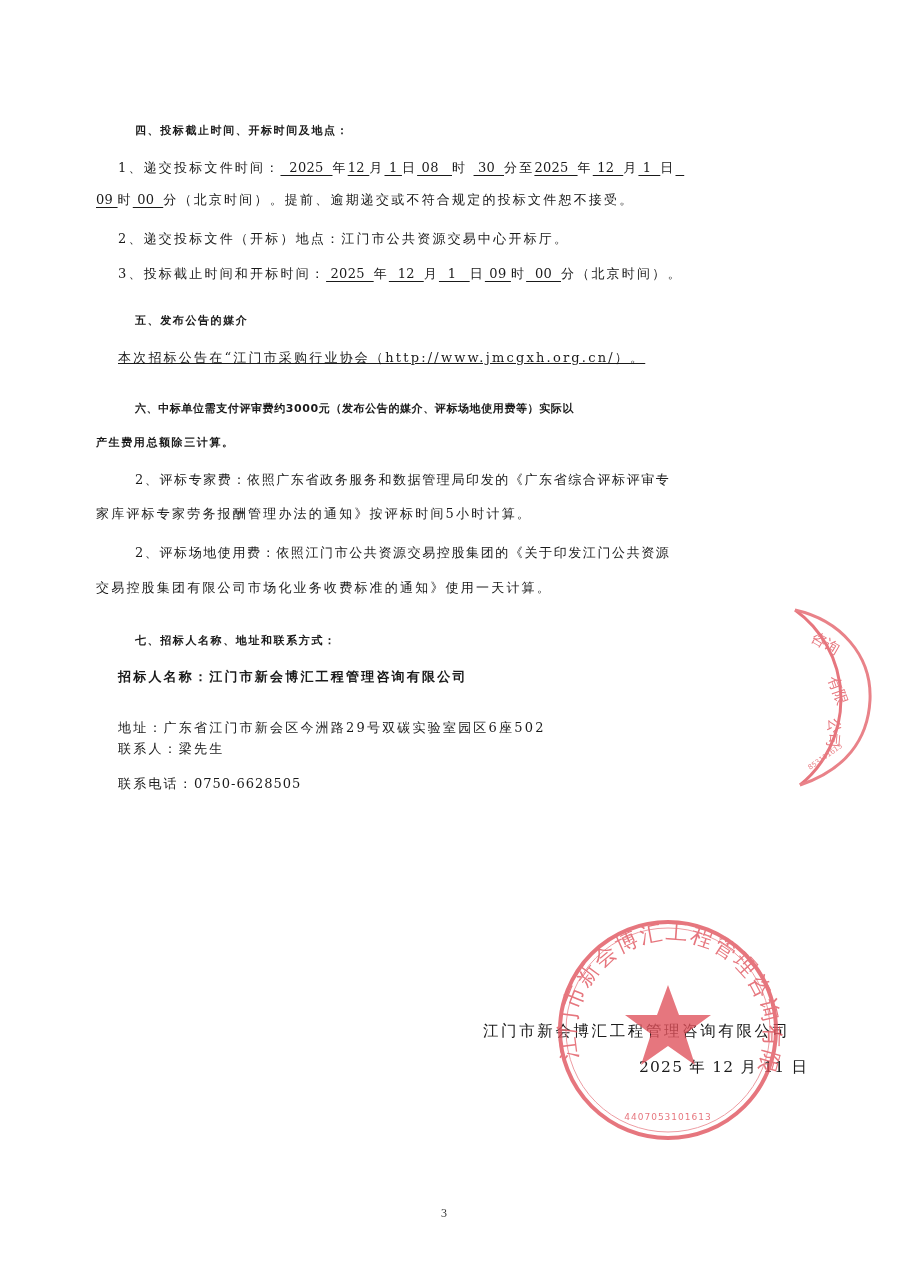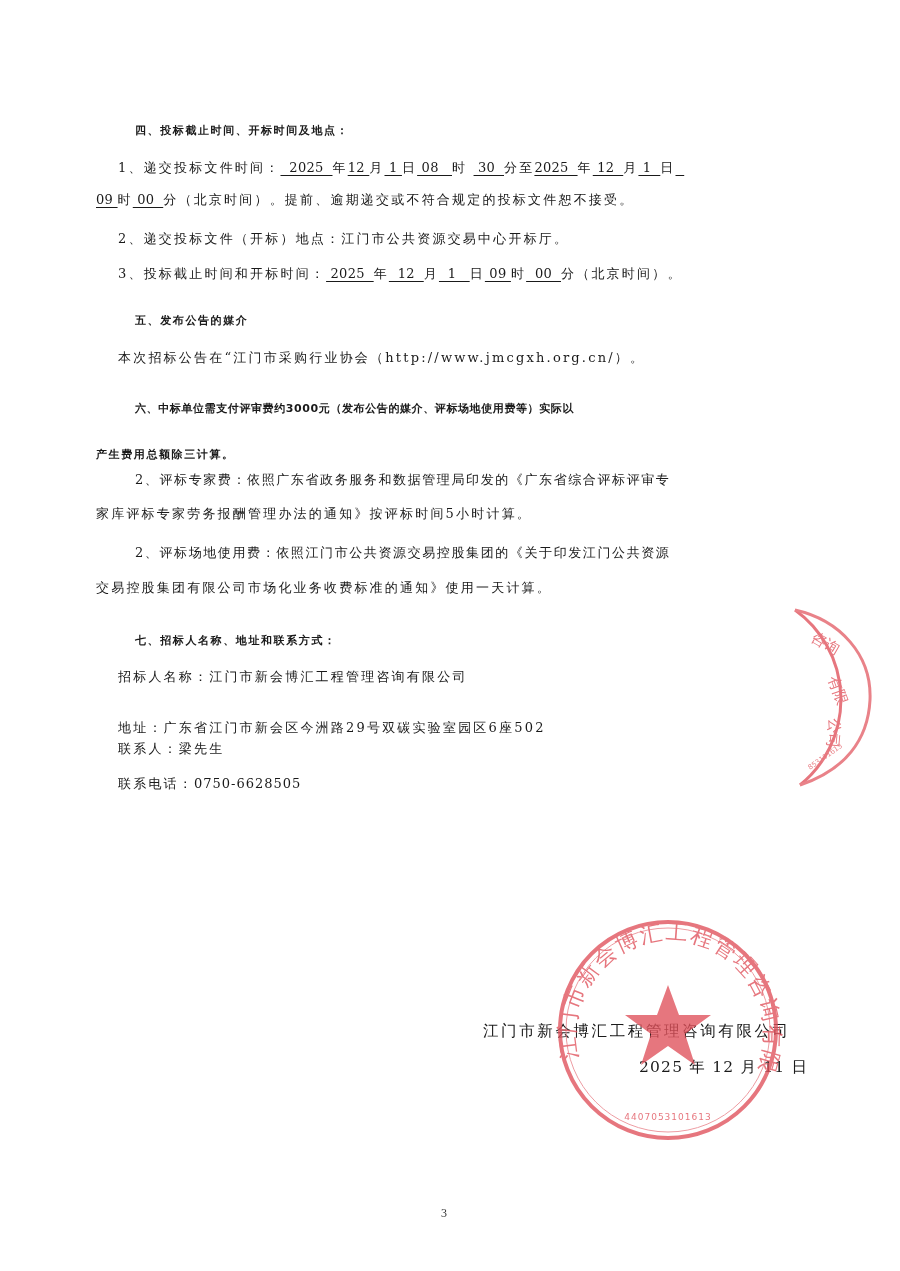--- a/index.html
+++ b/index.html
@@ -40,31 +40,31 @@
   <span class="u num" style="white-space:pre">09 </span><span>时</span><span class="u num" style="white-space:pre"> 00  </span><span>分</span><span>（北京时间）。提前、逾期递交或不符合规定的投标文件恕不接受。</span>
 </div>
 
 <div class="line" style="left:118px; top:228px;">2、递交投标文件（开标）地点：江门市公共资源交易中心开标厅。</div>
 
 <div class="line" style="left:118px; top:263px;">
   <span>3、投标截止时间和开标时间：</span><span class="u num" style="white-space:pre"> 2025  </span><span>年</span><span class="u num" style="white-space:pre">  12  </span><span>月</span><span class="u num" style="white-space:pre">  1   </span><span>日</span><span class="u num" style="white-space:pre"> 09 </span><span>时</span><span class="u num" style="white-space:pre">  00  </span><span>分</span><span>（北京时间）。</span>
 </div>
 
 <div class="line heading" style="left:135px; top:310px;">五、发布公告的媒介</div>
-<div class="line" style="left:118px; top:347px;">本次招标公告在“江门市采购行业协会（http://www.jmcgxh.org.cn/）。</div>
+<div class="line" style="left:118px; top:347px;text-decoration:underline;">本次招标公告在“江门市采购行业协会（http://www.jmcgxh.org.cn/）。</div>
 
 <div class="line heading" style="left:135px; top:398px; letter-spacing:0.6px;">六、中标单位需支付评审费约3000元（发布公告的媒介、评标场地使用费等）实际以</div>
-<div class="line heading" style="left:96px; top:444px;">产生费用总额除三计算。</div>
+<div class="line heading" style="left:96px; top:432px;">产生费用总额除三计算。</div>
 <div class="line" style="left:135px; top:469px; letter-spacing:1.6px;">2、评标专家费：依照广东省政务服务和数据管理局印发的《广东省综合评标评审专</div>
 <div class="line" style="left:96px; top:503px;">家库评标专家劳务报酬管理办法的通知》按评标时间5小时计算。</div>
 <div class="line" style="left:135px; top:542px; letter-spacing:1.6px;">2、评标场地使用费：依照江门市公共资源交易控股集团的《关于印发江门公共资源</div>
 <div class="line" style="left:96px; top:577px;">交易控股集团有限公司市场化业务收费标准的通知》使用一天计算。</div>
 
 <div class="line heading" style="left:135px; top:630px;">七、招标人名称、地址和联系方式：</div>
-<div class="line" style="left:118px; top:666px;">
+<div class="line" style="left:118px; top:666px;font-weight:bold;">
   <span>招标人名称：</span><span>江门市新会博汇工程管理咨询有限公司</span>
 </div>
 <div class="line" style="left:118px; top:702px;margin-top:15px;">
   <span>地址：</span><span>广东省江门市新会区今洲路29号双碳实验室园区6座502</span>
 </div>
 <div class="line" style="left:118px; top:738px;">
   <span>联系人：</span><span>梁先生</span>
 </div>
 <div class="line" style="left:118px; top:773px;">
   <span>联系电话：</span><span class="num" style="letter-spacing:1px">0750-6628505</span>

